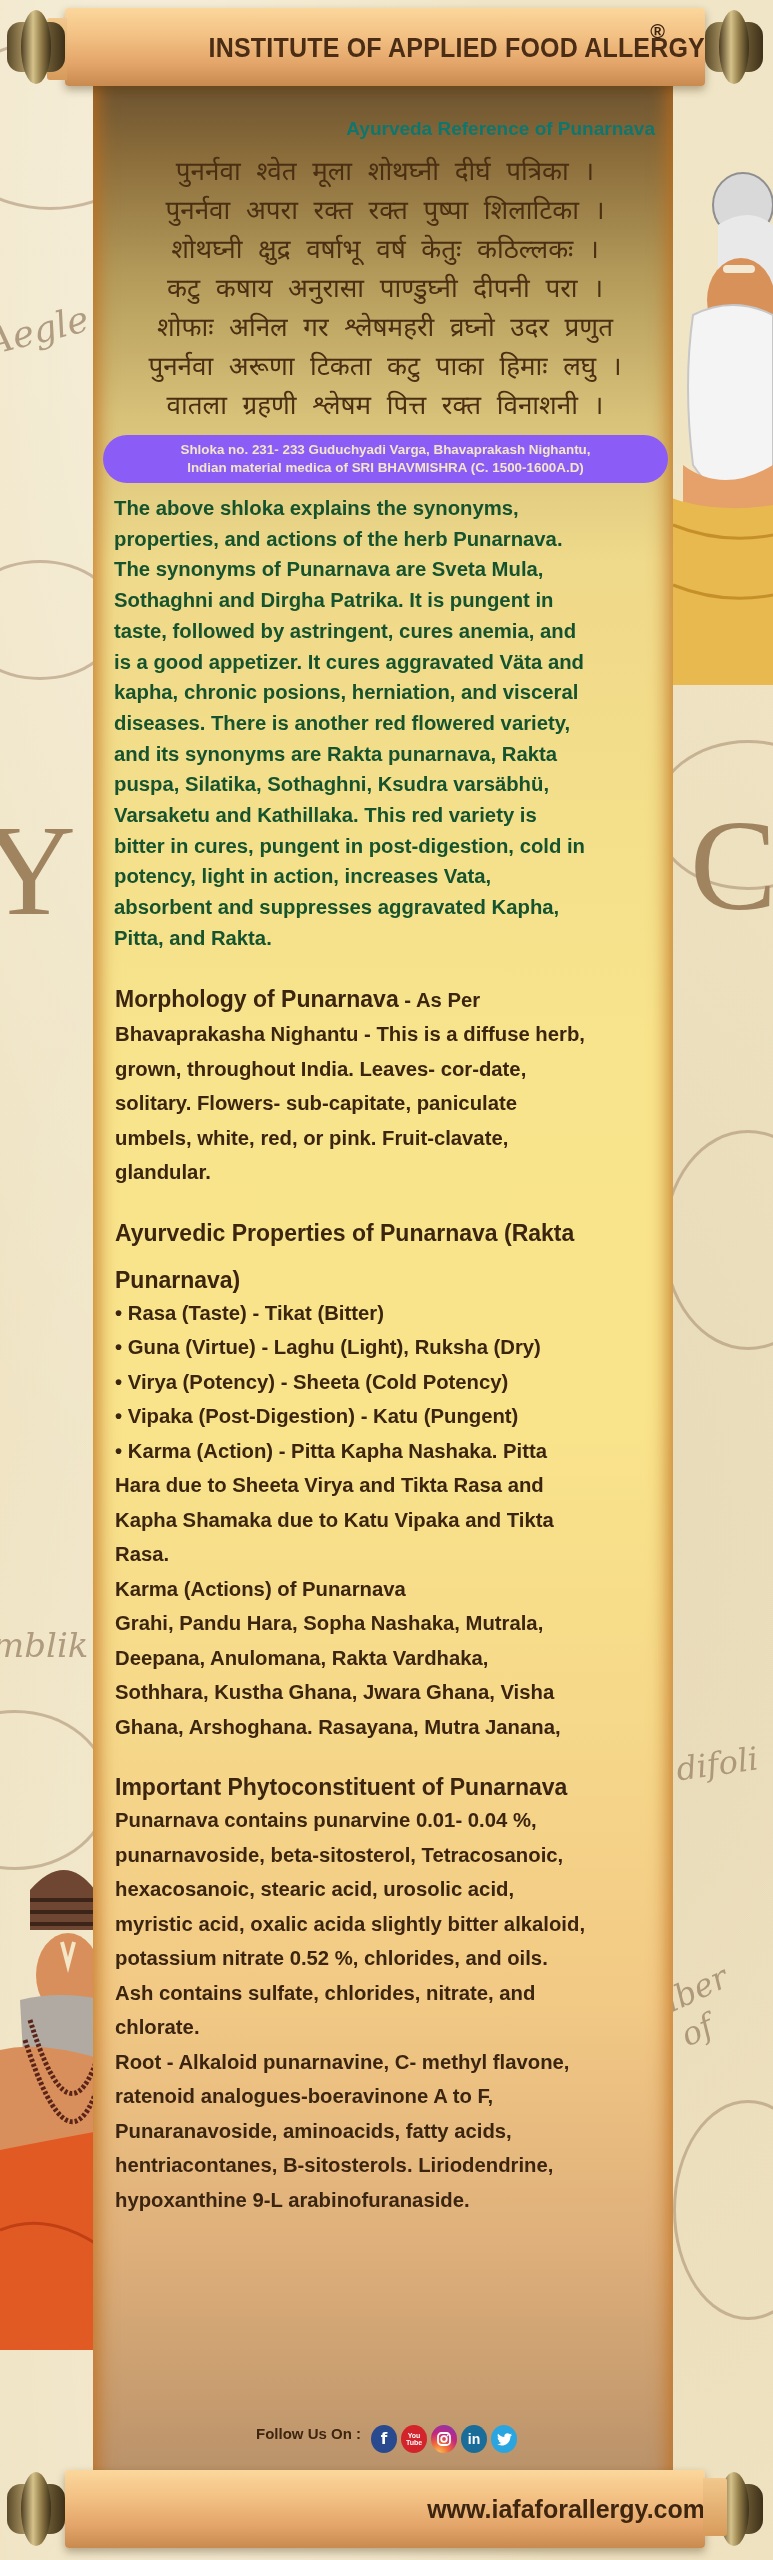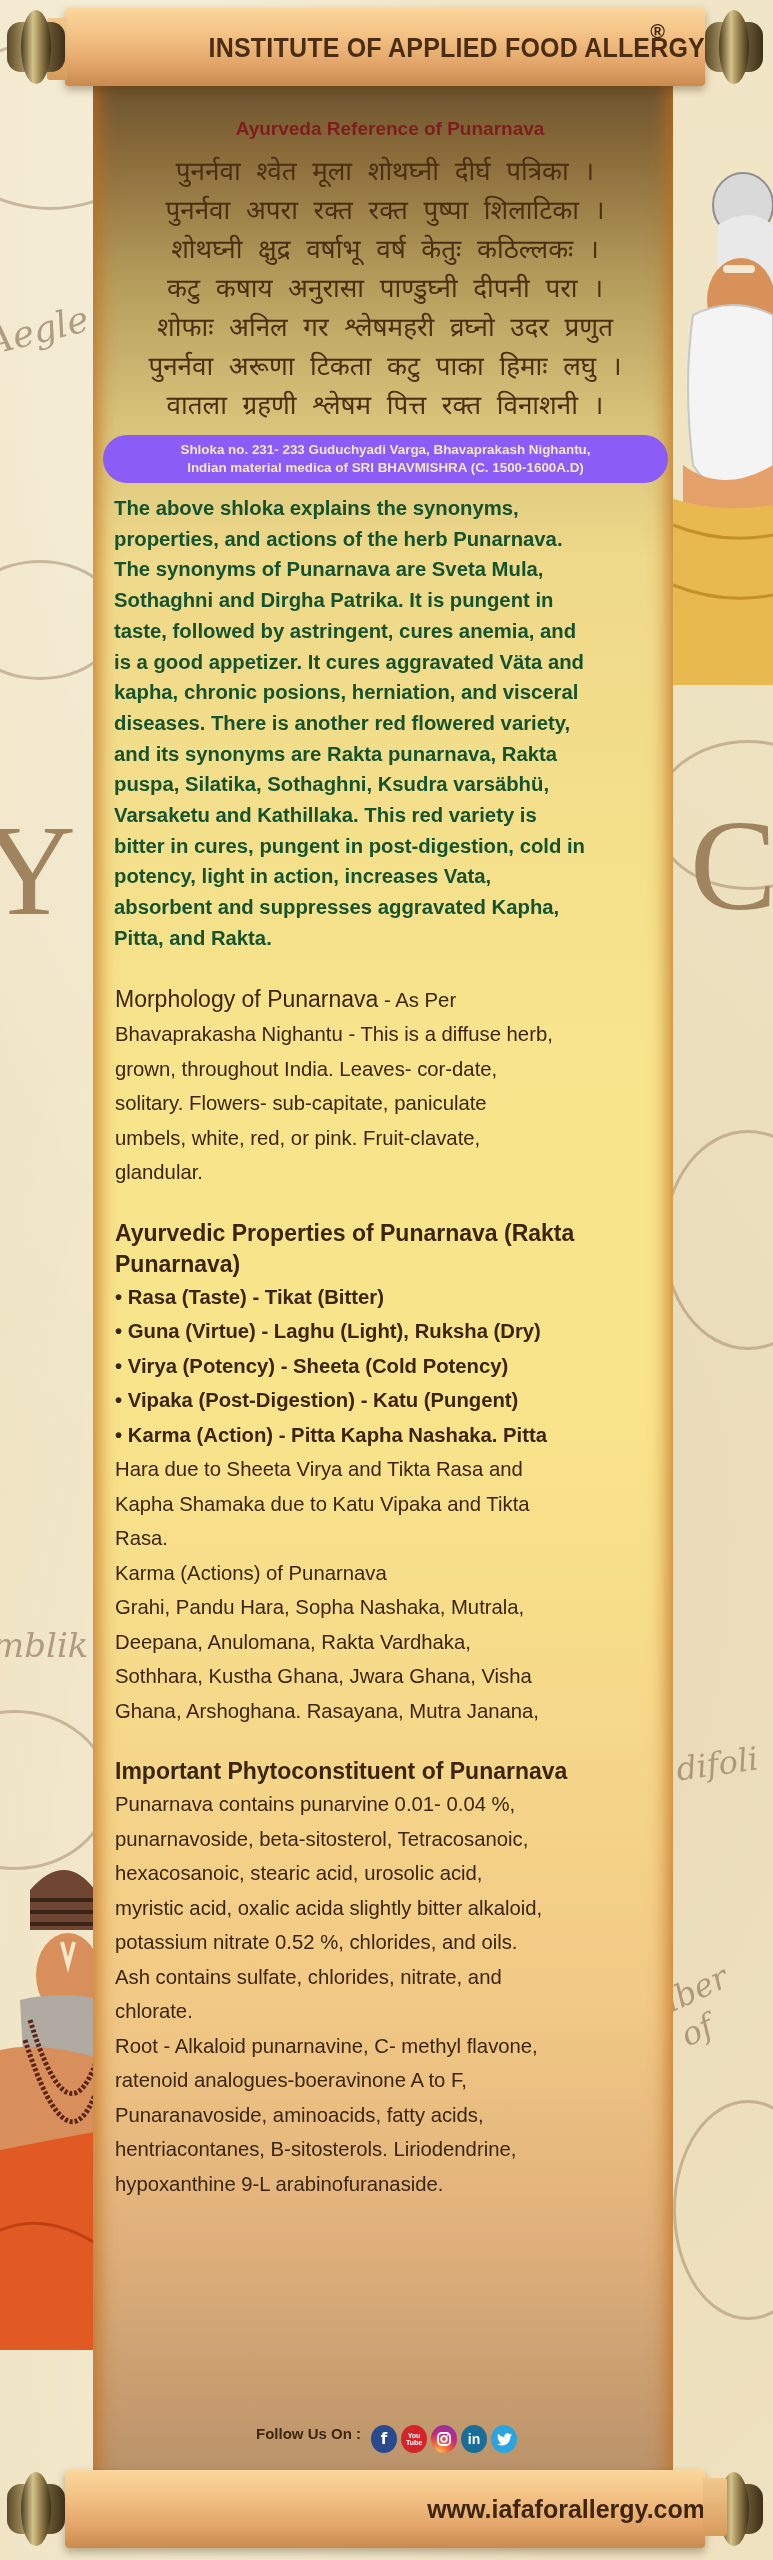--- a/index.html
+++ b/index.html
@@ -72,34 +72,34 @@
     transform: scaleY(1.08); margin-left: -10px;
   }
   .reg-mark {
     position: absolute; right: 40px; top: 12px; font-size: 20px; font-weight: bold; color: #3a2410;
   }
   .footer-url { font-size: 25px; font-weight: bold; color: #3e2510; }
 
   
   .content { position: absolute; left: 115px; top: 118px; width: 540px; color: #3d2812; }
   .sub-title {
-    text-align: center; font-size: 19px; font-weight: bold; color: #7f1d1d; margin-left: 10px;
+    text-align: right; font-size: 19px; font-weight: bold; color: #0f766e; margin-left: 10px;
   }
   .shloka { margin-top: 14px; text-align: center; font-family: "DejaVu Sans", sans-serif; color: #4a2f12; }
   .shloka-line { font-size: 26px; line-height: 39px; white-space: nowrap; font-family: Liberation Mono, monospace; }
   .source-pill {
     margin: 8px -13px 0 -12px; background: #8b5cf6; color: #f3e6c8; border-radius: 26px;
     text-align: center; font-weight: bold; font-size: 13.4px; line-height: 18px; padding: 6px 10px;
   }
   .para { font-size: 20.3px; font-weight: bold; line-height: 30.7px; color: #14532d; margin-top: 10px; margin-left: -1px; }
   .section { margin-top: 30px; }
-  .section-heading { font-size: 23px; font-weight: bold; color: #3b2510; line-height: 31px; }
+  .section-heading { font-size: 23px; font-weight: bold; color: #3b2510; line-height: 31px; margin-top: 16px; }
   .inline-heading { font-size: 23px; }
   .list-item { font-size: 20.3px; font-weight: bold; line-height: 34.5px; color: #3b2510; }
-  .body-line { font-size: 20.3px; font-weight: normal; line-height: 34.5px; color: #3b2510; }
+  .body-line { font-size: 20.3px; font-weight: bold; line-height: 34.5px; color: #3b2510; }
 
   
   .follow { position: absolute; top: 2425px; left: 0; width: 773px; display: flex; justify-content: center; align-items: flex-start; gap: 4px; }
   .follow-label { font-size: 15px; font-weight: bold; color: #3e2510; margin-right: 6px; }
   .social { width: 26px; height: 28px; border-radius: 50%; display: flex; align-items: center; justify-content: center; color: #fff; font-weight: bold; font-size: 15px; }
   .s-fb { background: #2a4a8f; font-family: "DejaVu Sans", sans-serif; }
   .s-yt { background: #d3232b; font-size: 7px; line-height: 7px; text-align: center; flex-direction: column; }
   .s-ig { background: radial-gradient(circle at 30% 100%, #fdc356 0%, #f1683a 30%, #c2277e 60%, #7a3bbf 100%); }
   .s-in { background: #1a6c99; font-size: 14px; }
   .s-tw { background: #2aa5e0; font-size: 14px; }

